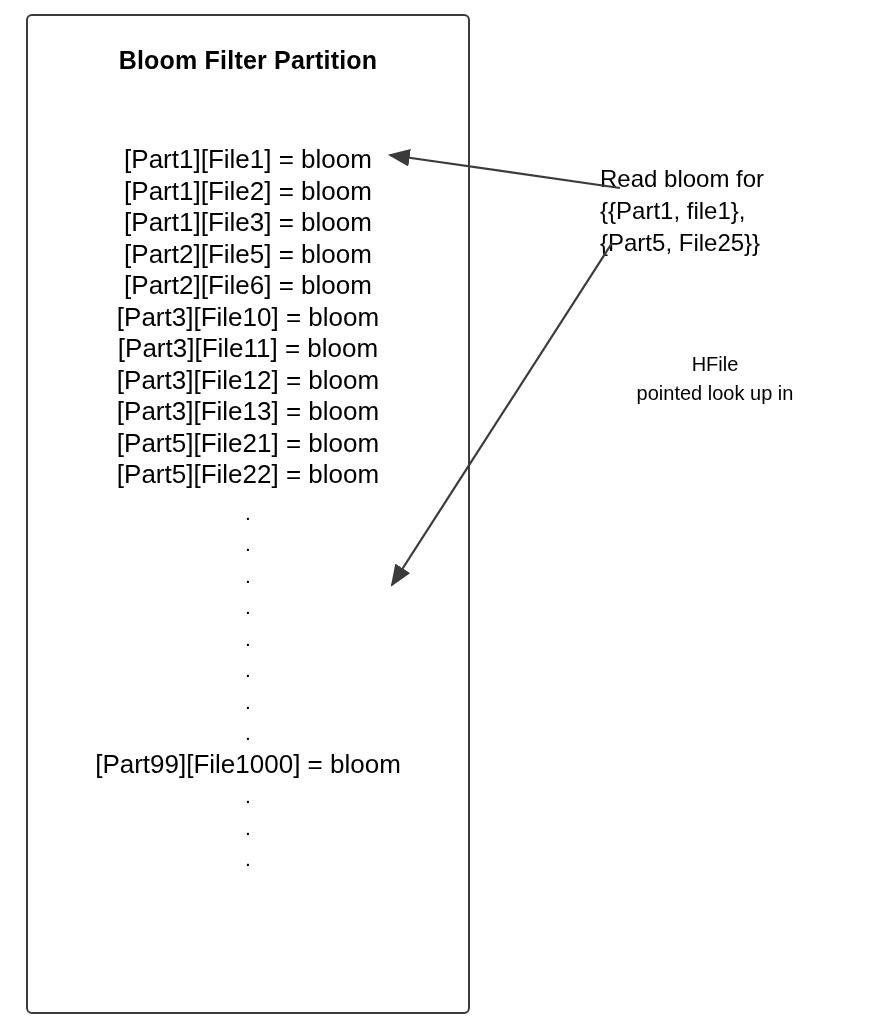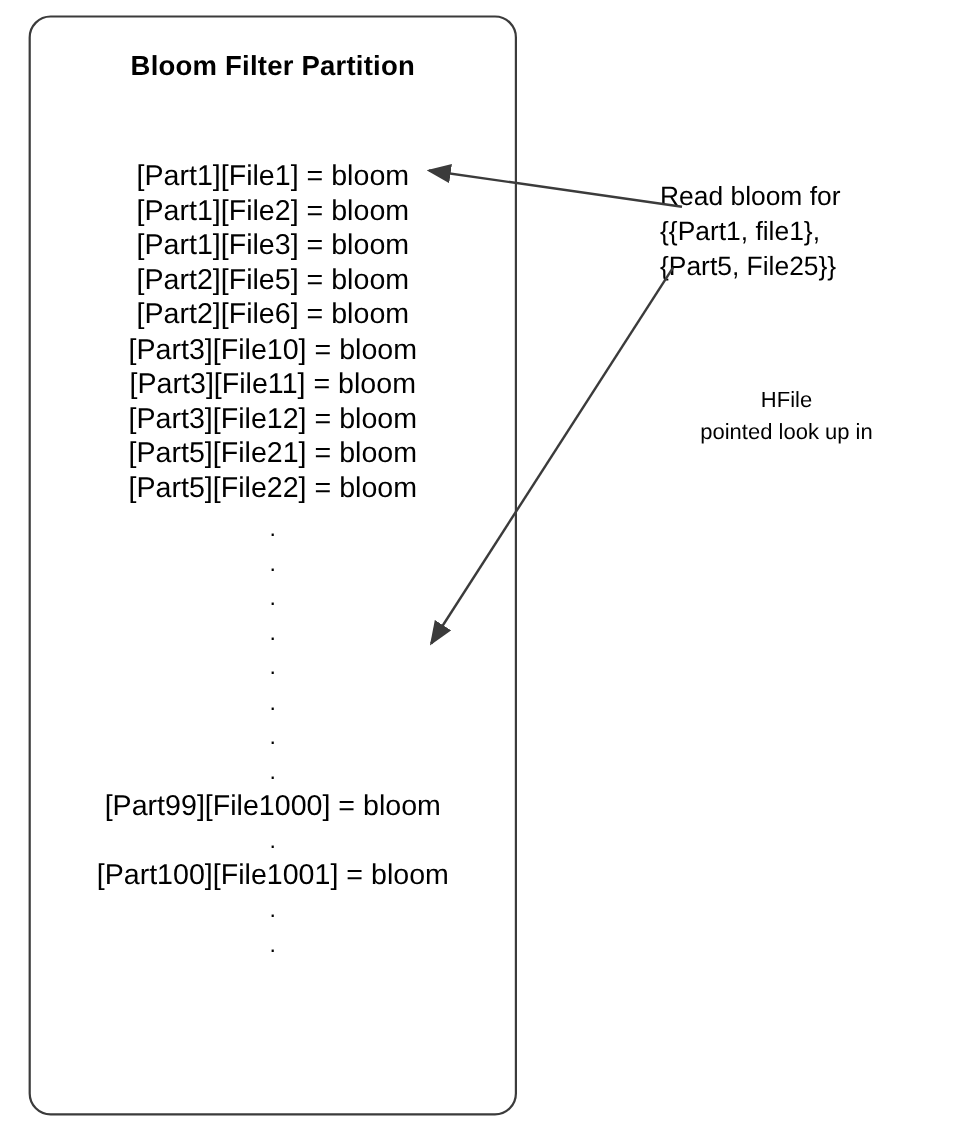--- a/index.html
+++ b/index.html
@@ -25,21 +25,21 @@
   }
 
   
   .partition-box {
     position: absolute;
     left: 26px;
     top: 14px;
     width: 444px;
     height: 1000px;
     border: 2.5px solid #3b3b3b;
-    border-radius: 20px;
+    border-radius: 6px;
     background: #ffffff;
     box-sizing: border-box;
   }
 
   .partition-title {
     position: absolute;
     left: 0;
     top: 30px;
     width: 100%;
     text-align: center;
@@ -110,37 +110,37 @@
 
     <div class="entry-list">
       <div class="entry">[Part1][File1] = bloom</div>
       <div class="entry">[Part1][File2] = bloom</div>
       <div class="entry">[Part1][File3] = bloom</div>
       <div class="entry">[Part2][File5] = bloom</div>
       <div class="entry">[Part2][File6] = bloom</div>
       <div class="entry">[Part3][File10] = bloom</div>
       <div class="entry">[Part3][File11] = bloom</div>
       <div class="entry">[Part3][File12] = bloom</div>
+      <div class="entry">[Part3][File13] = bloom</div>
       <div class="entry">[Part5][File21] = bloom</div>
       <div class="entry">[Part5][File22] = bloom</div>
 
       <div class="spacer-sm"></div>
 
       <div class="dot-row">.</div>
       <div class="dot-row">.</div>
       <div class="dot-row">.</div>
       <div class="dot-row">.</div>
       <div class="dot-row">.</div>
       <div class="dot-row">.</div>
       <div class="dot-row">.</div>
       <div class="dot-row">.</div>
 
       <div class="entry">[Part99][File1000] = bloom</div>
       <div class="dot-row">.</div>
-      <div class="entry">[Part100][File1001] = bloom</div>
       <div class="dot-row">.</div>
       <div class="dot-row">.</div>
     </div>
   </div>
 
   <div class="callout-title">
     <div>Read bloom for</div>
     <div>{{Part1, file1},</div>
     <div>{Part5, File25}}</div>
   </div>

